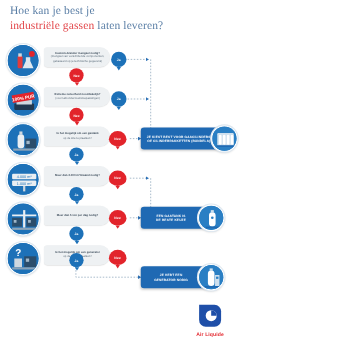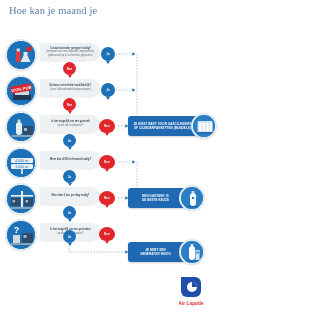--- a/index.html
+++ b/index.html
@@ -115,21 +115,24 @@
 
   
   #footer { position:absolute; right:12px; bottom:6px; width:46px; text-align:center; }
   #footer .mark { width:26px; height:26px; margin:0 auto; }
   #footer .wordmark { font-size:4.6px; color:#e2242b; font-weight:700; letter-spacing:.1px; margin-top:1px; }
 </style>
 </head>
 <body>
 
 <div id="header">
-  <div class="title-line title-1">Hoe kan je maand je</div>
+  <div class="title-line title-1">Hoe kan je best je</div>
+  <div class="title-line title-2">
+    <span class="hl">industriële gassen</span><span class="rest"> laten leveren?</span>
+  </div>
 </div>
 
 <div id="flow">
 
   <svg id="wires" viewBox="0 0 226 230">
     <defs>
       <marker id="ab" markerWidth="5" markerHeight="5" refX="1" refY="2.5" orient="auto">
         <path d="M0,0 L4.5,2.5 L0,5 z" fill="#2a6fb5"></path>
       </marker>
     </defs>

